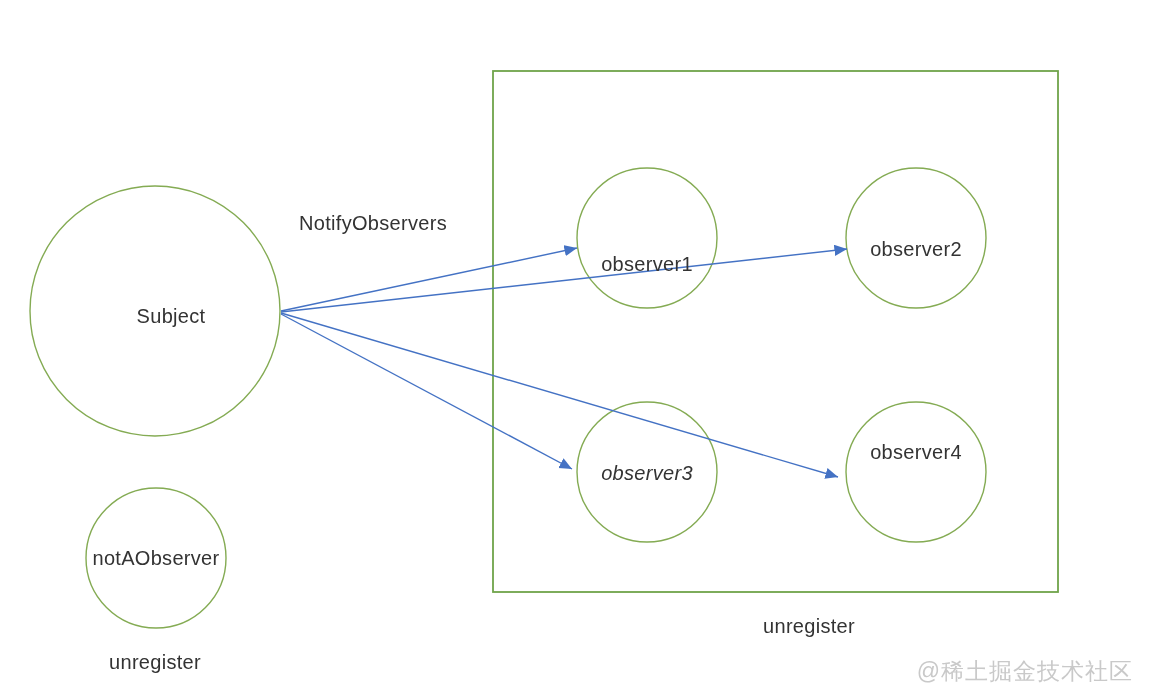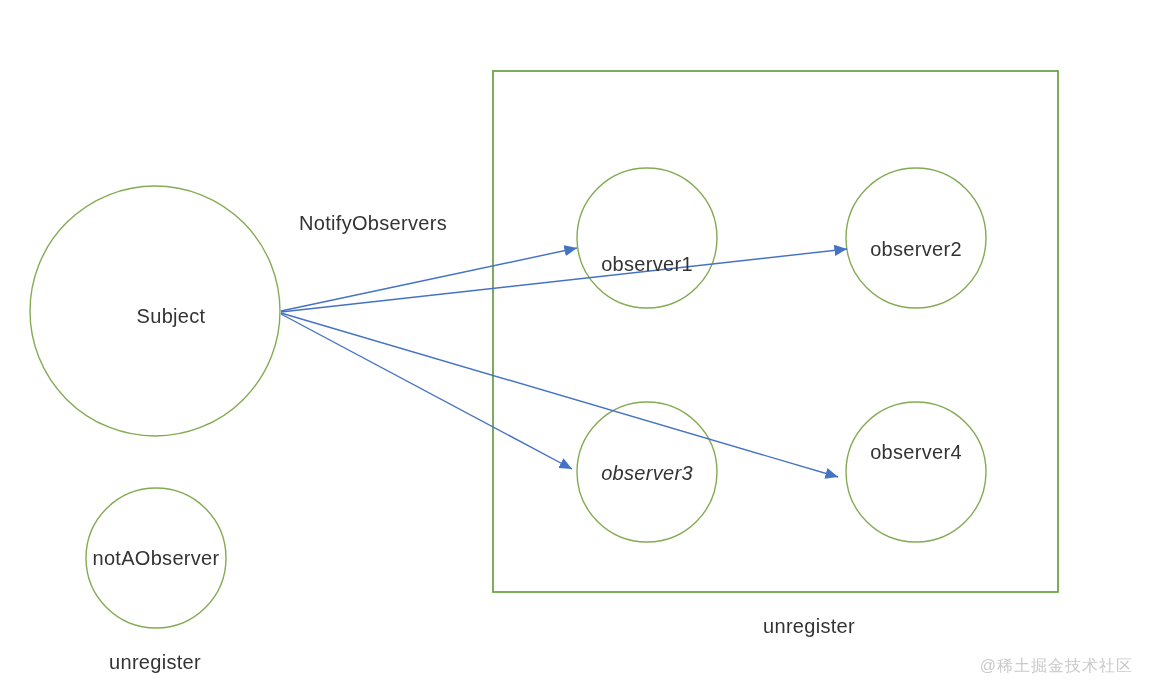--- a/index.html
+++ b/index.html
@@ -53,21 +53,21 @@
   .lbl-observer3      { left: 647px; top: 473px; font-style: italic; }
   .lbl-observer4      { left: 916px; top: 452px; }
   .lbl-notaobserver   { left: 156px; top: 558px; }
   .lbl-unregister     { left: 155px; top: 662px; }
   .lbl-observers      { left: 809px; top: 626px; }
   .watermark {
     position: absolute;
     right: 19px;
     top: 656px;
     transform: none;
-    font-size: 16px;
+    font-size: 23px;
     color: var(--watermark-color, #c9c9c9);
     letter-spacing: 1px;
   }
 </style>
 </head>
 <body>
 
 <div id="canvas">
 
   <svg id="shapes" width="1152" height="699" viewBox="0 0 1152 699">

